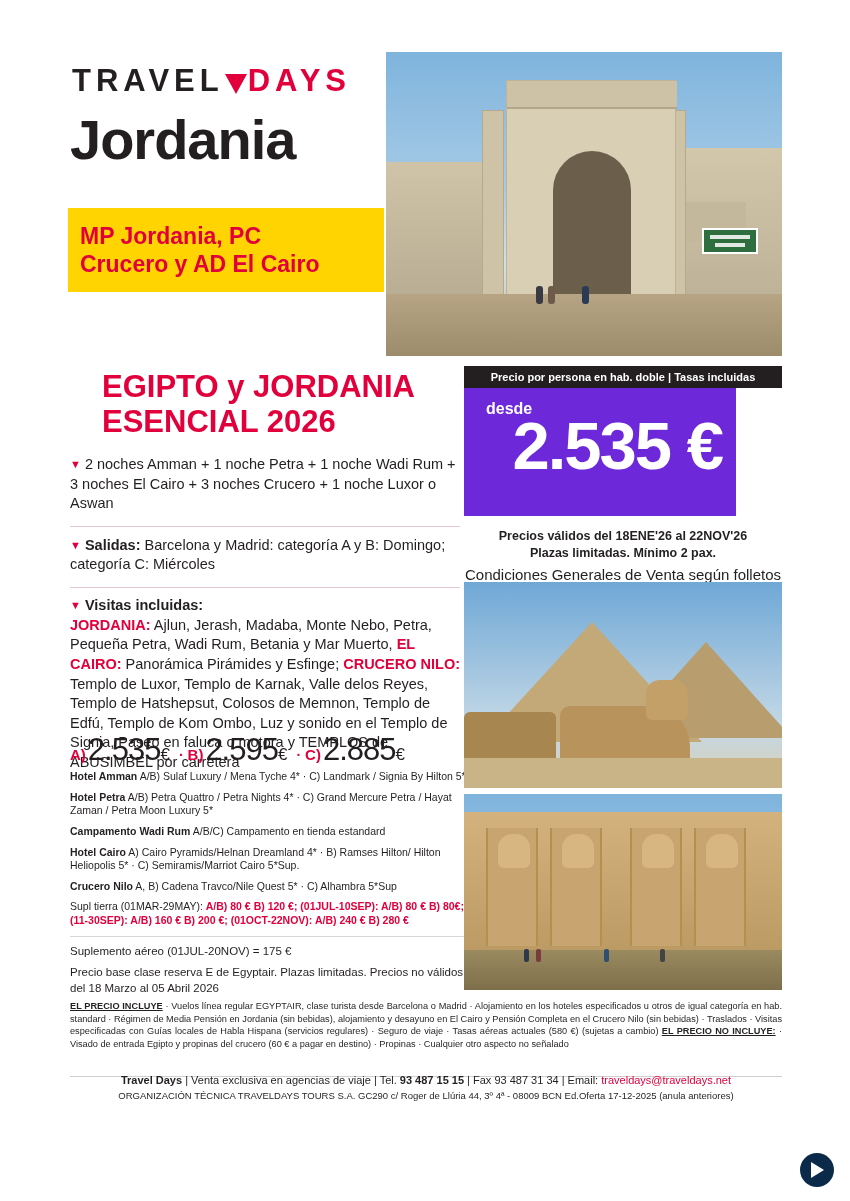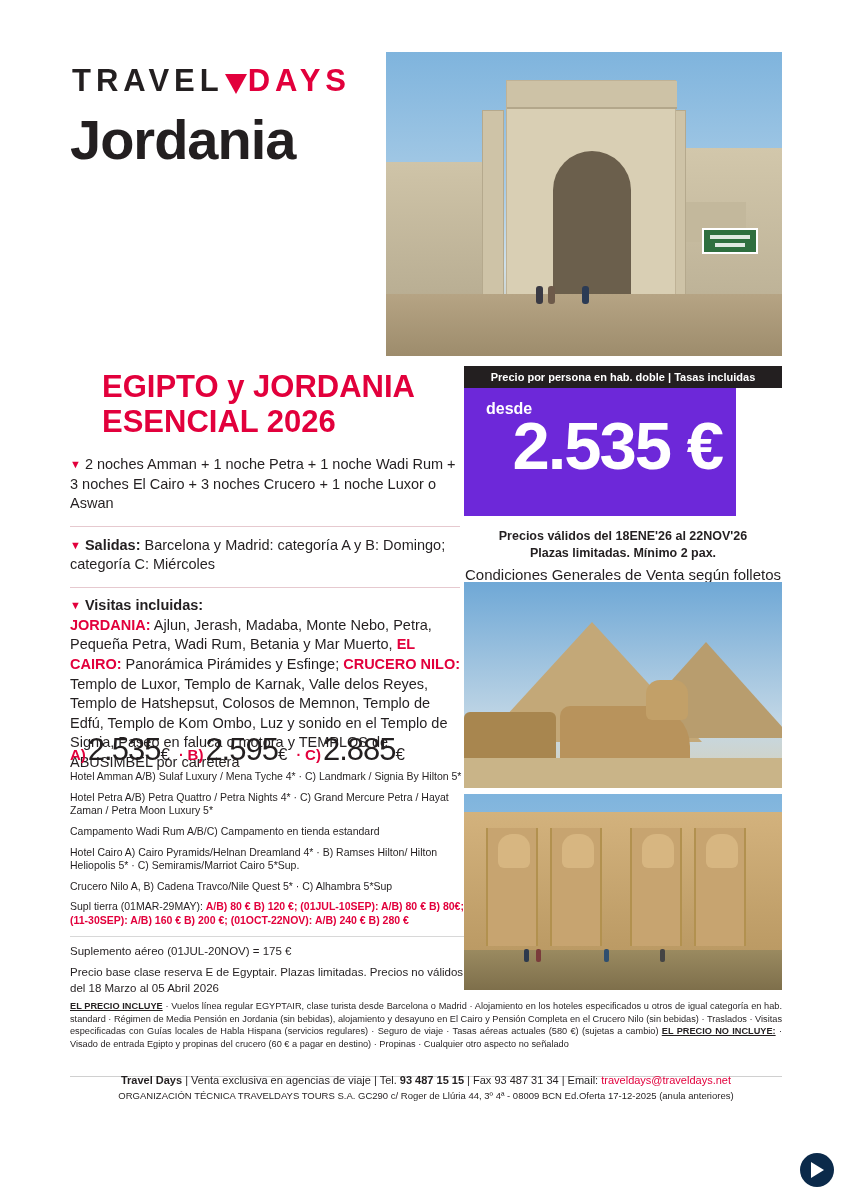--- a/index.html
+++ b/index.html
@@ -135,21 +135,21 @@
     display:flex; align-items:baseline; white-space:nowrap;
   }
   .plabel { color:#e2003c; font-weight:bold; font-size:15px; margin-right:2px; }
   .pval { font-size:31px; color:#231f20; letter-spacing:-1px; }
   .pcur { font-size:17px; color:#231f20; margin-right:7px; }
   .pdot { color:#e2003c; font-weight:bold; margin:0 4px 0 2px; font-size:14px;}
 
   
   .hotels { position:absolute; left:70px; top:770px; width:400px; }
   .hrow { font-size:10.5px; line-height:1.3; margin-bottom:7px; }
-  .hrow b { font-weight:normal; }
+  .hrow b { font-weight:bold; }
   .hrow .rd { color:#e2003c; font-weight:bold; }
   .sep { border:0; border-top:1px solid #d8d8d8; margin:8px 0 7px; }
   .note { font-size:11.5px; line-height:1.35; }
 
   
   .pricebar {
     position:absolute; left:464px; top:366px; width:318px; height:22px;
     background:#231f20; color:#ffffff; font-size:11px; font-weight:bold;
     display:flex; align-items:center; justify-content:center;
   }
@@ -268,20 +268,24 @@
 <body>
 
 <div class="page">
 
   <div class="logo">
     <div class="logo-text"><span>TRAVEL</span><span class="logo-tri"></span><span class="red">DAYS</span></div>
   </div>
 
   <div class="dest-title">Jordania</div>
 
+  <div class="yellow-box">
+    <div>MP Jordania, PC</div>
+    <div>Crucero y AD El Cairo</div>
+  </div>
 
 
   <div class="hero">
     <div class="sky"></div>
     <div class="wall-l"></div>
     <div class="wall-r"></div>
     <div class="ruin1"></div>
     <div class="col-l"></div>
     <div class="col-r"></div>
     <div class="arch"></div>

